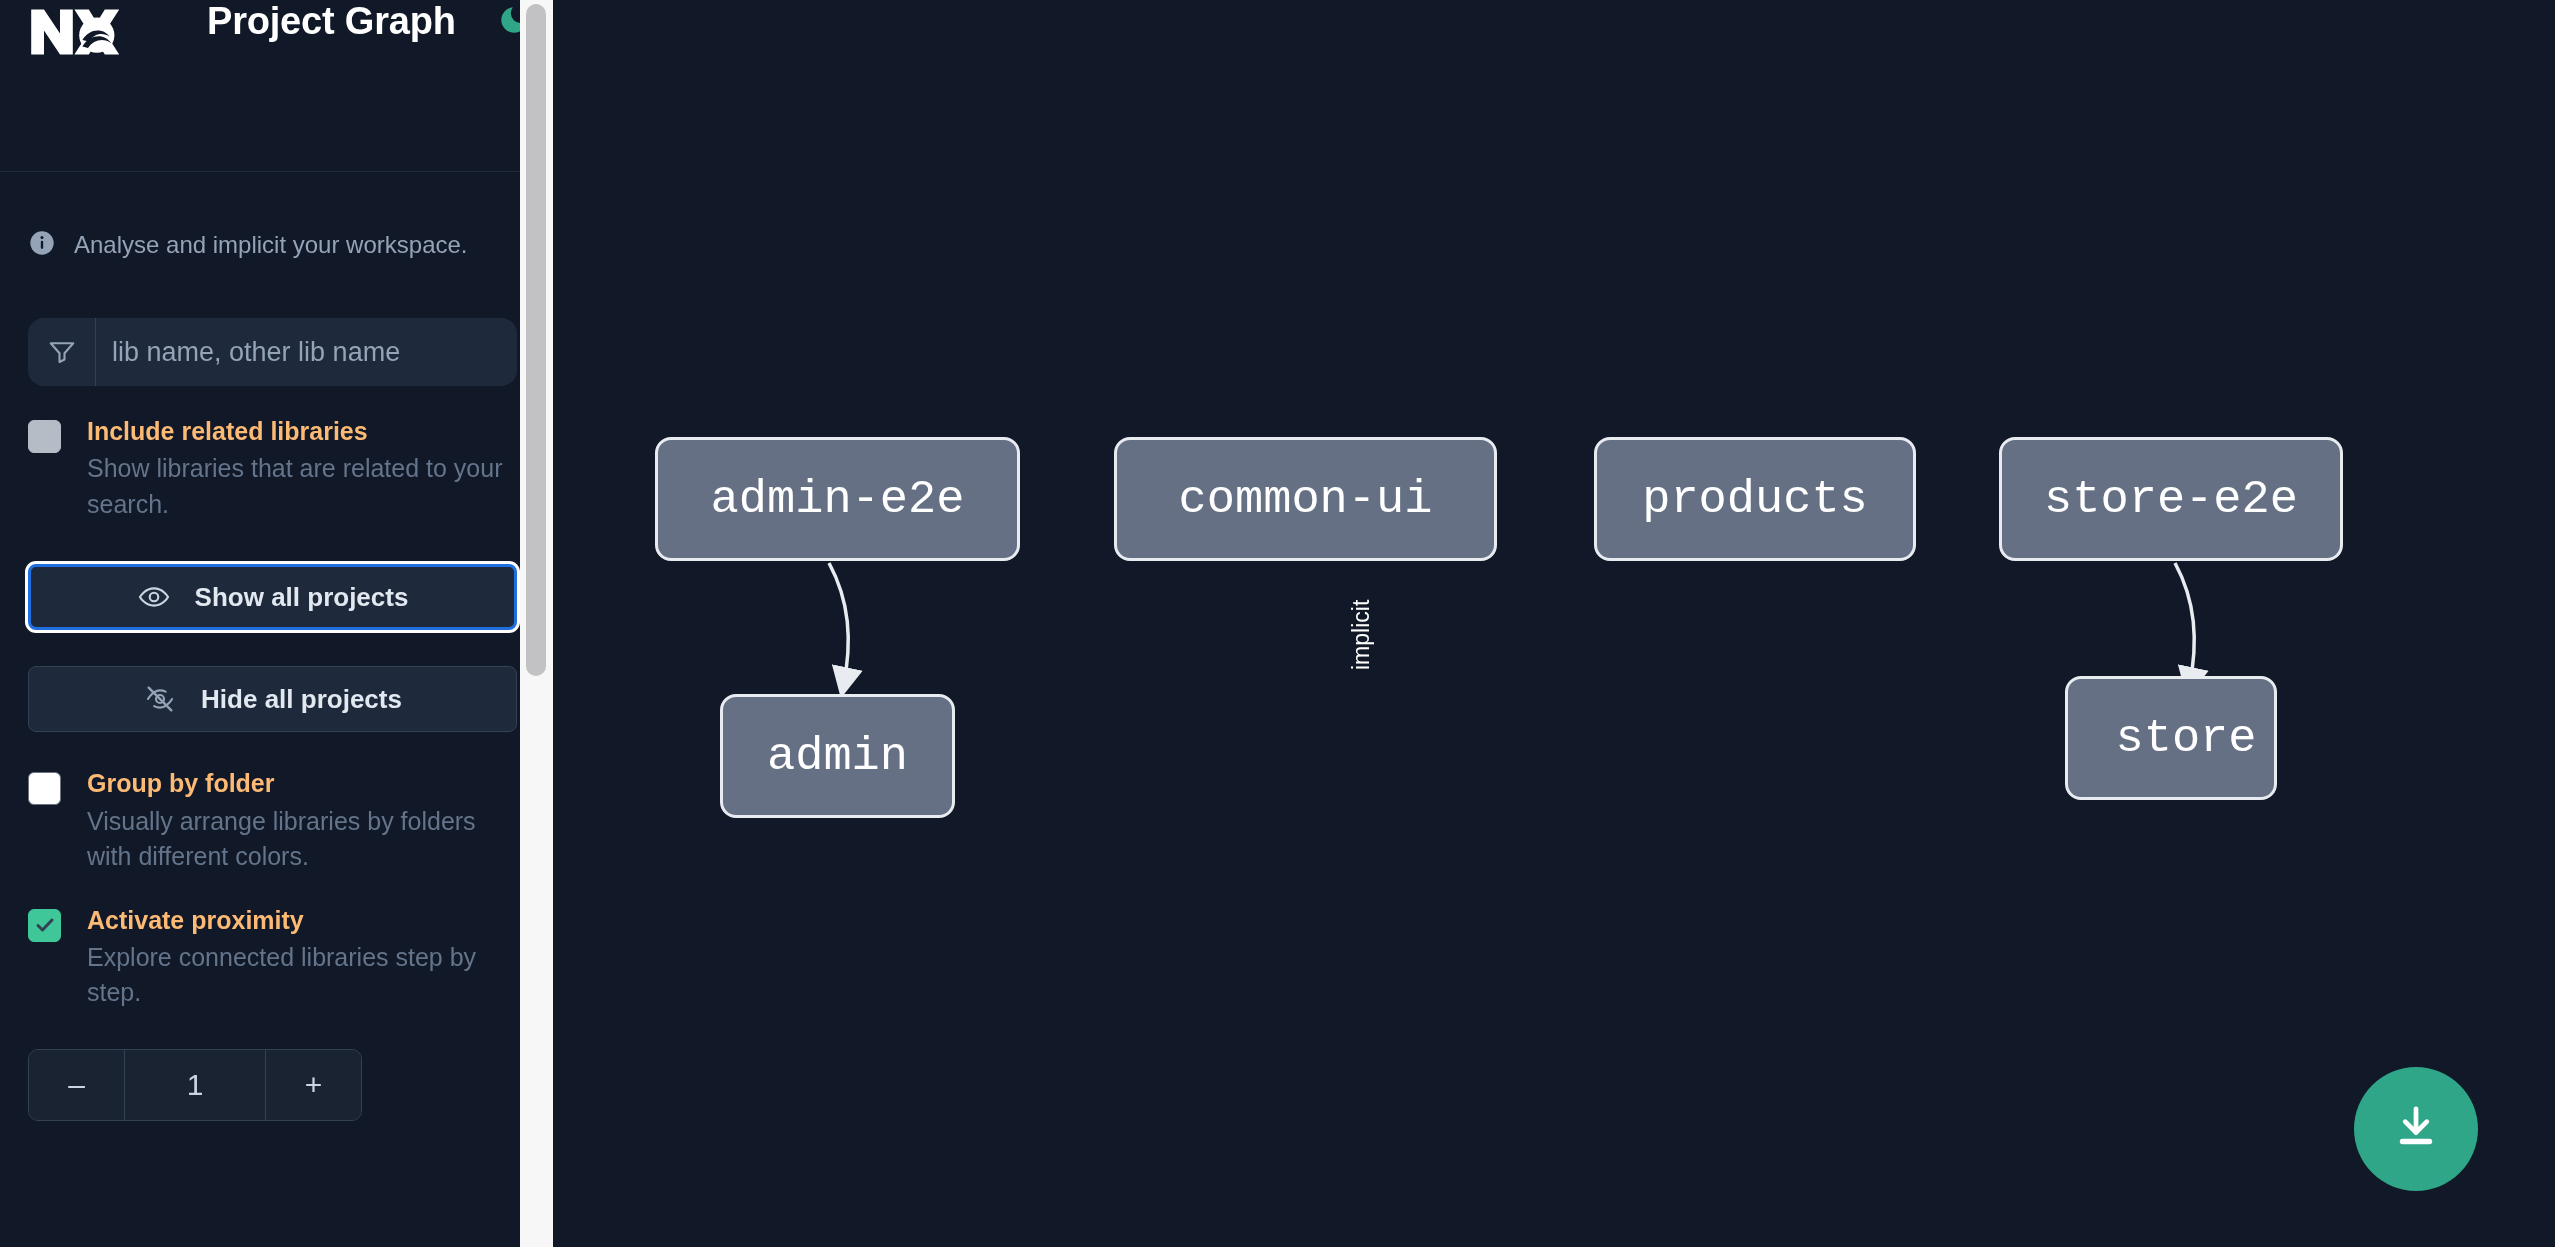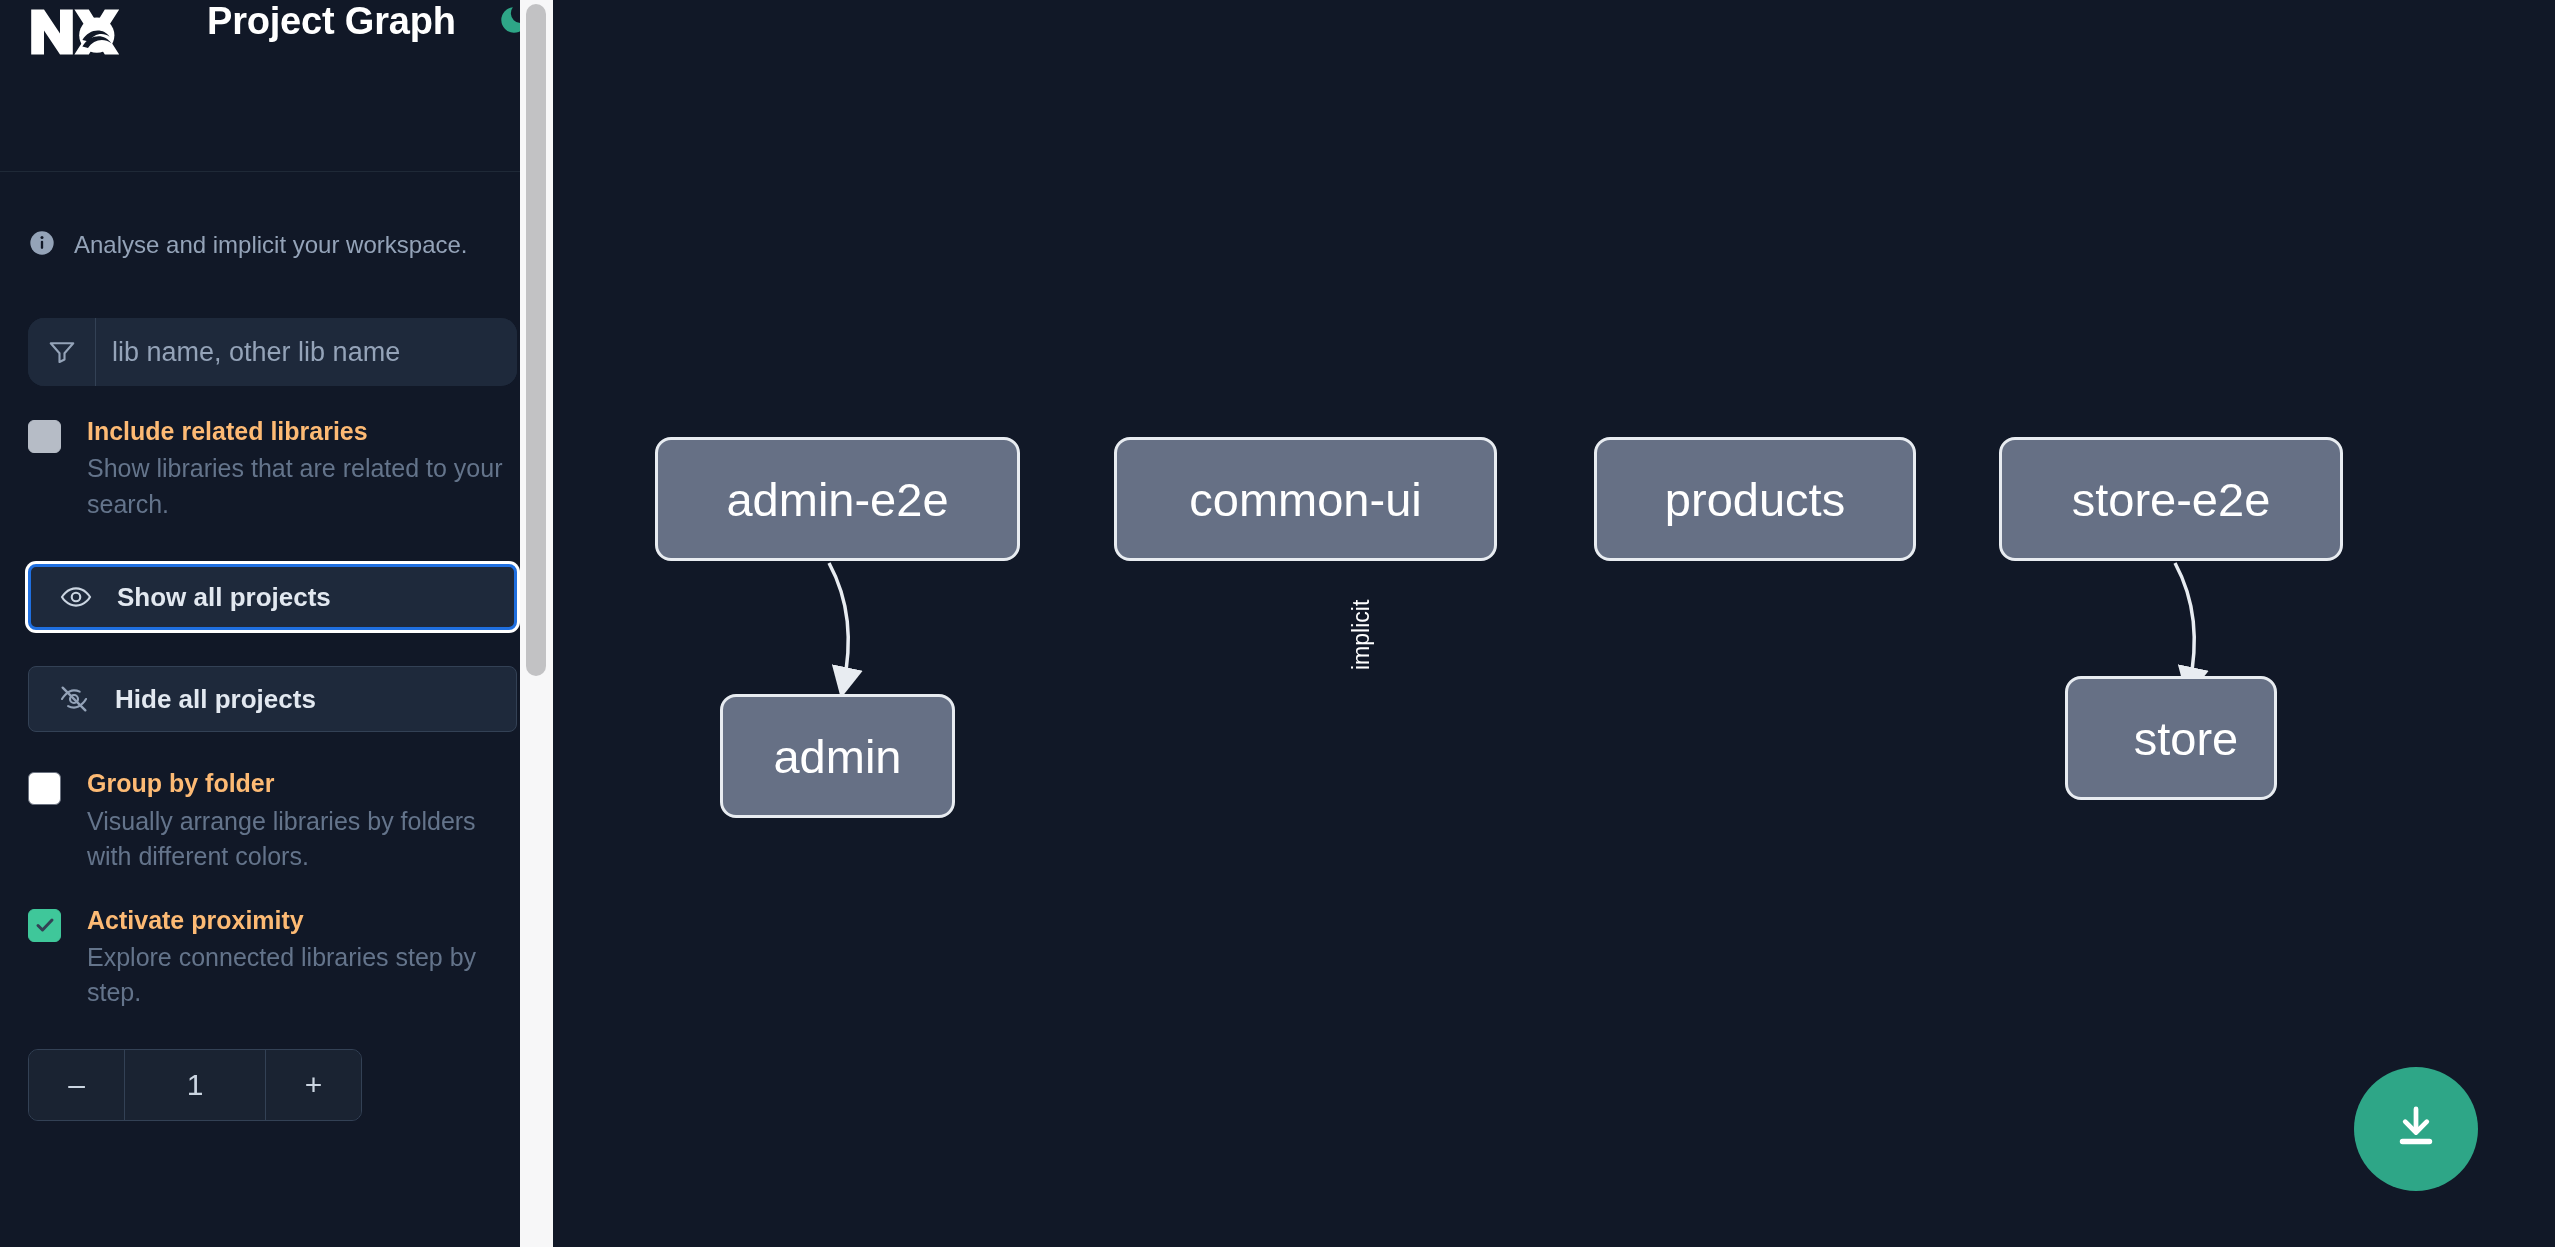--- a/index.html
+++ b/index.html
@@ -89,20 +89,21 @@
     height: 66px; width: 100%;
     background: #1e293b;
     border: 1px solid #334155;
     border-radius: 8px;
     color: #e2e8f0;
     font-size: 26px; font-weight: 700;
     font-family: "Liberation Sans", sans-serif;
     padding: 0 28px;
     cursor: pointer;
     margin-bottom: 36px;
+    justify-content: center;
   }
   .sb-btn.focused {
     border: 3px solid #1f6fe0;
     box-shadow: 0 0 0 3px #ffffff;
   }
   .sb-btn .ic { flex: 0 0 34px; display: flex; align-items: center; justify-content: center; }
 
   .stepper-wrap { padding: 0 36px 0 28px; margin-top: 38px; }
   .stepper {
     display: flex; height: 72px; width: 334px;
@@ -139,21 +140,21 @@
     overflow: hidden;
   }
   .node {
     position: absolute;
     display: flex; align-items: center; justify-content: center;
     background: #667085;
     border: 3px solid #e8ecf1;
     border-radius: 16px;
     color: #ffffff;
     font-size: 47px;
-    font-family: Liberation Sans, sans-serif;
+    font-family: Liberation Mono, monospace;
     white-space: nowrap;
   }
   #graph svg.edges {
     position: absolute; left: 0; top: 0;
     width: 100%; height: 100%;
     pointer-events: none;
   }
   .edge-label {
     position: absolute;
     color: #ffffff; font-size: 23px;

